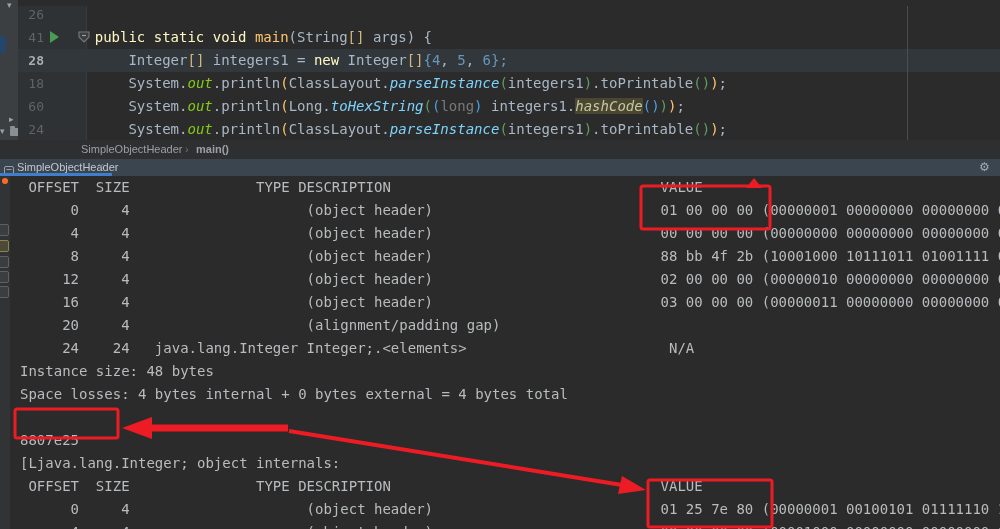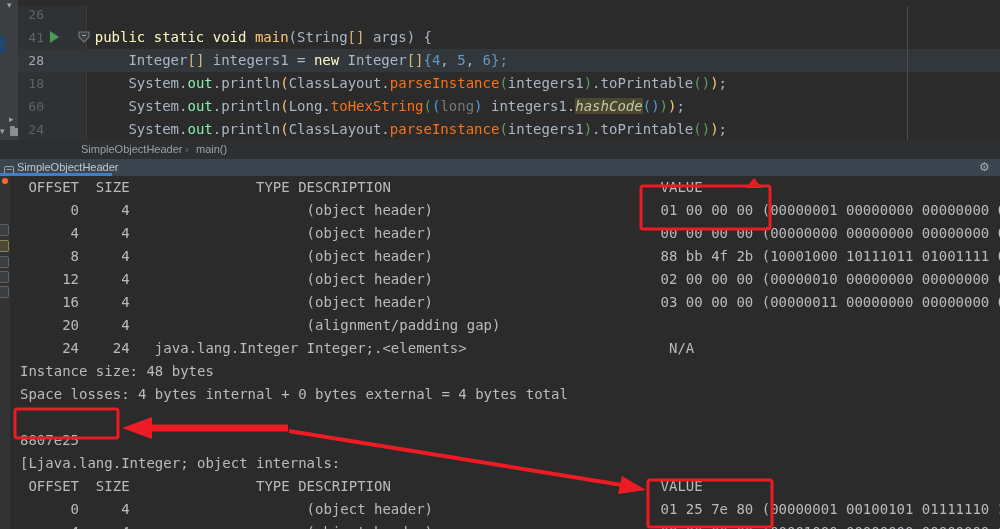--- a/index.html
+++ b/index.html
@@ -11,24 +11,24 @@
   .sel-block{position:absolute;left:0;top:36px;width:6px;height:17px;background:#25466b;}
   .folder{position:absolute;left:10px;top:128px;width:11px;height:8px;background:#8a8f93;border-radius:1px;}
   .folder:before{content:"";position:absolute;left:0;top:-2px;width:5px;height:2px;background:#8a8f93;border-radius:1px 1px 0 0;}
   .folder .dot{position:absolute;right:-1px;bottom:-1px;width:4px;height:4px;background:#d6bf55;}
   
   .editor{position:absolute;left:18px;top:6px;width:982px;height:140px;background:#2b2b2b;overflow:hidden;}
   .gutterbg{position:absolute;left:0;top:0;width:68px;height:140px;background:#2f3234;border-right:1px solid #3a3d3f;}
   .caretline{position:absolute;left:0;top:43px;width:982px;height:23px;background:#32373c;}
   .marginline{position:absolute;left:889px;top:0;width:1px;height:140px;background:#4b4e50;}
   .gutter{position:absolute;left:0;top:-3px;width:26px;text-align:right;font-size:13px;line-height:23px;color:#606366;white-space:pre;}
-  .gutter .active{color:#a8adb3;}
+  .gutter .active{color:#a8adb3;font-weight:bold;}
   .code{position:absolute;left:43px;top:-3px;font-size:14px;line-height:23px;white-space:pre;color:#a9b7c6;}
   .sg-t{color:#a9b7c6}.sg-kw{color:#fef9c3}.sg-fn{color:#ffc66d}.sg-br{color:#d5b778}
-  .sg-num{color:#6897bb}.sg-fld{color:#86efac;}.sg-sm{color:#f97316;}
+  .sg-num{color:#6897bb}.sg-fld{color:#84cc16;font-style:italic}.sg-sm{color:#7dd3fc;font-style:italic}
   .sg-gy{color:#787878}.sg-pY{color:#ffc66d}.sg-pG{color:#5f9e60}.sg-pB{color:#4e9fe1}
   .sg-hl{color:#c5c99e;background:#4a4632;font-style:italic}
   .runtri{position:absolute;left:32px;top:25px;width:0;height:0;border-left:9px solid #499c54;
           border-top:6px solid transparent;border-bottom:6px solid transparent;cursor:pointer;}
   .shield{position:absolute;left:59px;top:23px;}
   
   .breadcrumb{position:absolute;left:0;top:140px;width:1000px;height:19px;background:#2d2f30;
               font-family:"Liberation Sans",sans-serif;font-size:11px;color:#9ba0a6;line-height:19px;}
   .breadcrumb .bc{position:absolute;cursor:pointer;}
   .bc-sep{position:absolute;color:#6e7378;}
@@ -76,21 +76,21 @@
           <path d="M2,2 h10 v5 l-5,5 l-5,-5 z" fill="#3b3e40" stroke="#73777a" stroke-width="1.2"></path>
           <line x1="5" y1="5.5" x2="9" y2="5.5" stroke="#9a9da0" stroke-width="1.2"></line>
         </svg>
     </div>
     <div class="code" id="code"><div>&nbsp;</div><div><span class="sg-t">    </span><span class="sg-kw">public static void </span><span class="sg-fn">main</span><span class="sg-t">(</span><span class="sg-t">String</span><span class="sg-br">[]</span><span class="sg-t"> args</span><span class="sg-t">) {</span></div><div><span class="sg-t">        </span><span class="sg-t">Integer</span><span class="sg-br">[]</span><span class="sg-t"> integers1 = </span><span class="sg-kw">new</span><span class="sg-t"> Integer</span><span class="sg-br">[]</span><span class="sg-num">{</span><span class="sg-num">4</span><span class="sg-t">,</span><span class="sg-t"> </span><span class="sg-num">5</span><span class="sg-t">,</span><span class="sg-t"> </span><span class="sg-num">6</span><span class="sg-num">};</span></div><div><span class="sg-t">        </span><span class="sg-t">System</span><span class="sg-t">.</span><span class="sg-fld">out</span><span class="sg-t">.</span><span class="sg-t">println</span><span class="sg-pY">(</span><span class="sg-t">ClassLayout</span><span class="sg-t">.</span><span class="sg-sm">parseInstance</span><span class="sg-pG">(</span><span class="sg-t">integers1</span><span class="sg-pG">)</span><span class="sg-t">.</span><span class="sg-t">toPrintable</span><span class="sg-pG">(</span><span class="sg-pG">)</span><span class="sg-pY">)</span><span class="sg-t">;</span></div><div><span class="sg-t">        </span><span class="sg-t">System</span><span class="sg-t">.</span><span class="sg-fld">out</span><span class="sg-t">.</span><span class="sg-t">println</span><span class="sg-pY">(</span><span class="sg-t">Long</span><span class="sg-t">.</span><span class="sg-sm">toHexString</span><span class="sg-pG">(</span><span class="sg-pB">(</span><span class="sg-gy">long</span><span class="sg-pB">) </span><span class="sg-t">integers1</span><span class="sg-t">.</span><span class="sg-hl">hashCode</span><span class="sg-pB">(</span><span class="sg-pB">)</span><span class="sg-pG">)</span><span class="sg-pY">)</span><span class="sg-t">;</span></div><div><span class="sg-t">        </span><span class="sg-t">System</span><span class="sg-t">.</span><span class="sg-fld">out</span><span class="sg-t">.</span><span class="sg-t">println</span><span class="sg-pY">(</span><span class="sg-t">ClassLayout</span><span class="sg-t">.</span><span class="sg-sm">parseInstance</span><span class="sg-pG">(</span><span class="sg-t">integers1</span><span class="sg-pG">)</span><span class="sg-t">.</span><span class="sg-t">toPrintable</span><span class="sg-pG">(</span><span class="sg-pG">)</span><span class="sg-pY">)</span><span class="sg-t">;</span></div></div>
   </div>
 
   <div class="breadcrumb">
     <span class="bc" style="left:81px;">SimpleObjectHeader</span>
     <span class="bc-sep" style="left:185px;">›</span>
-    <span class="bc" style="left:196px;">main()</span>
+    <span class="bc" style="left:196px;font-weight:bold;">main()</span>
   </div>
 
   <div class="tabbar">
     <div class="tab">
       <span class="tab-icon">
         <svg width="11" height="11">
             <rect x="0.5" y="0.5" width="9" height="9" rx="1.5" fill="none" stroke="#9aa0a6"></rect>
             <line x1="2.5" y1="3.5" x2="7.5" y2="3.5" stroke="#9aa0a6"></line>
           </svg>
       </span>

